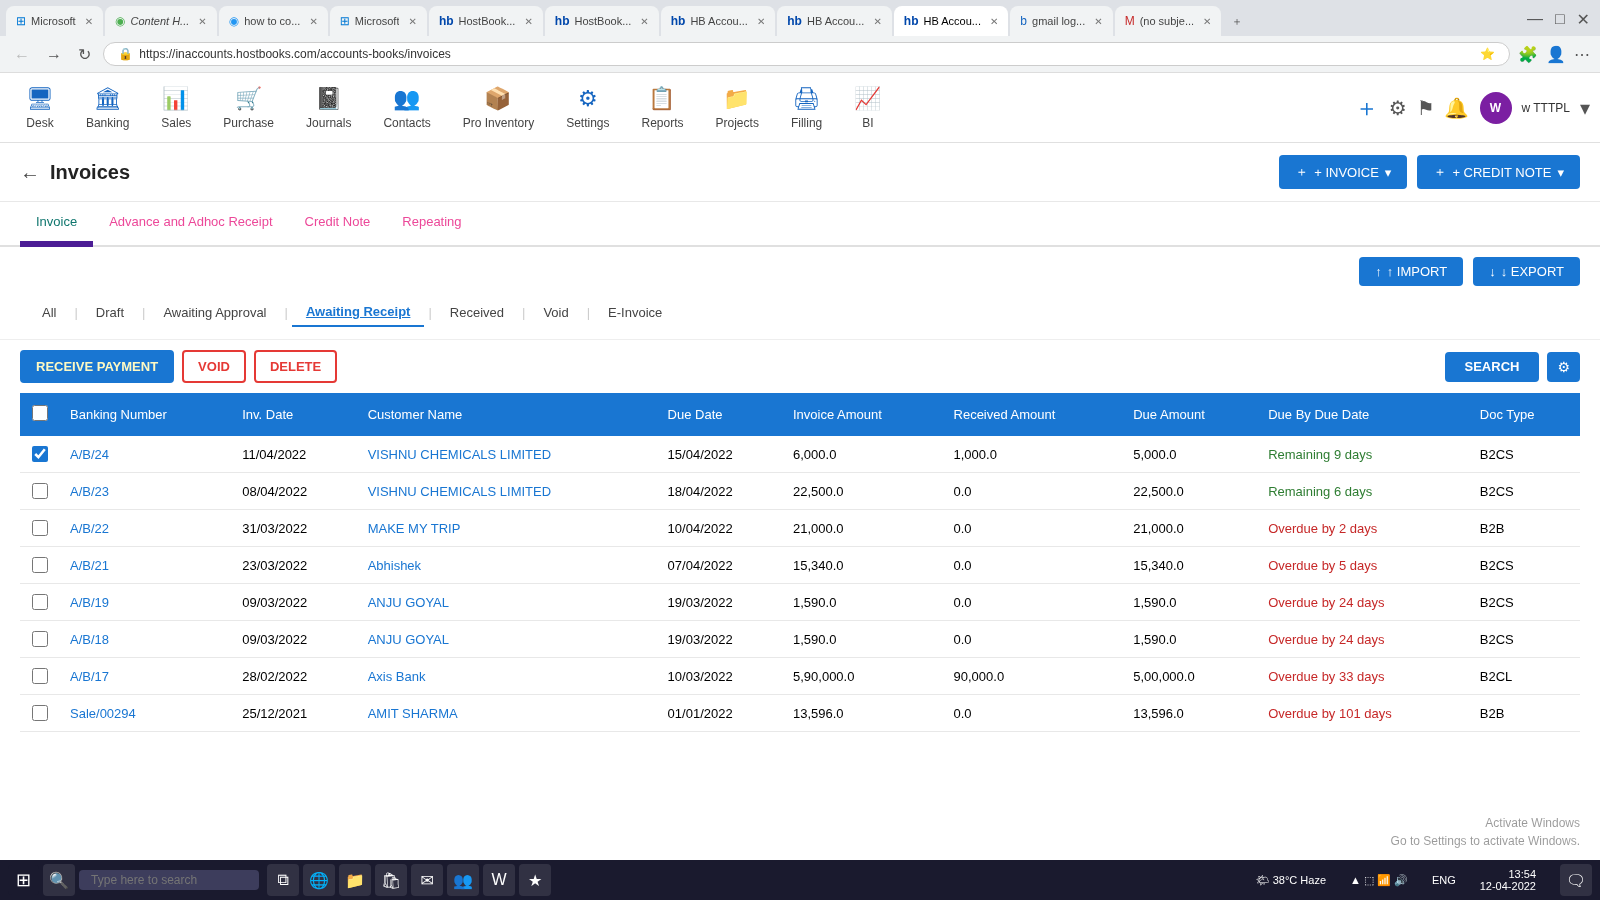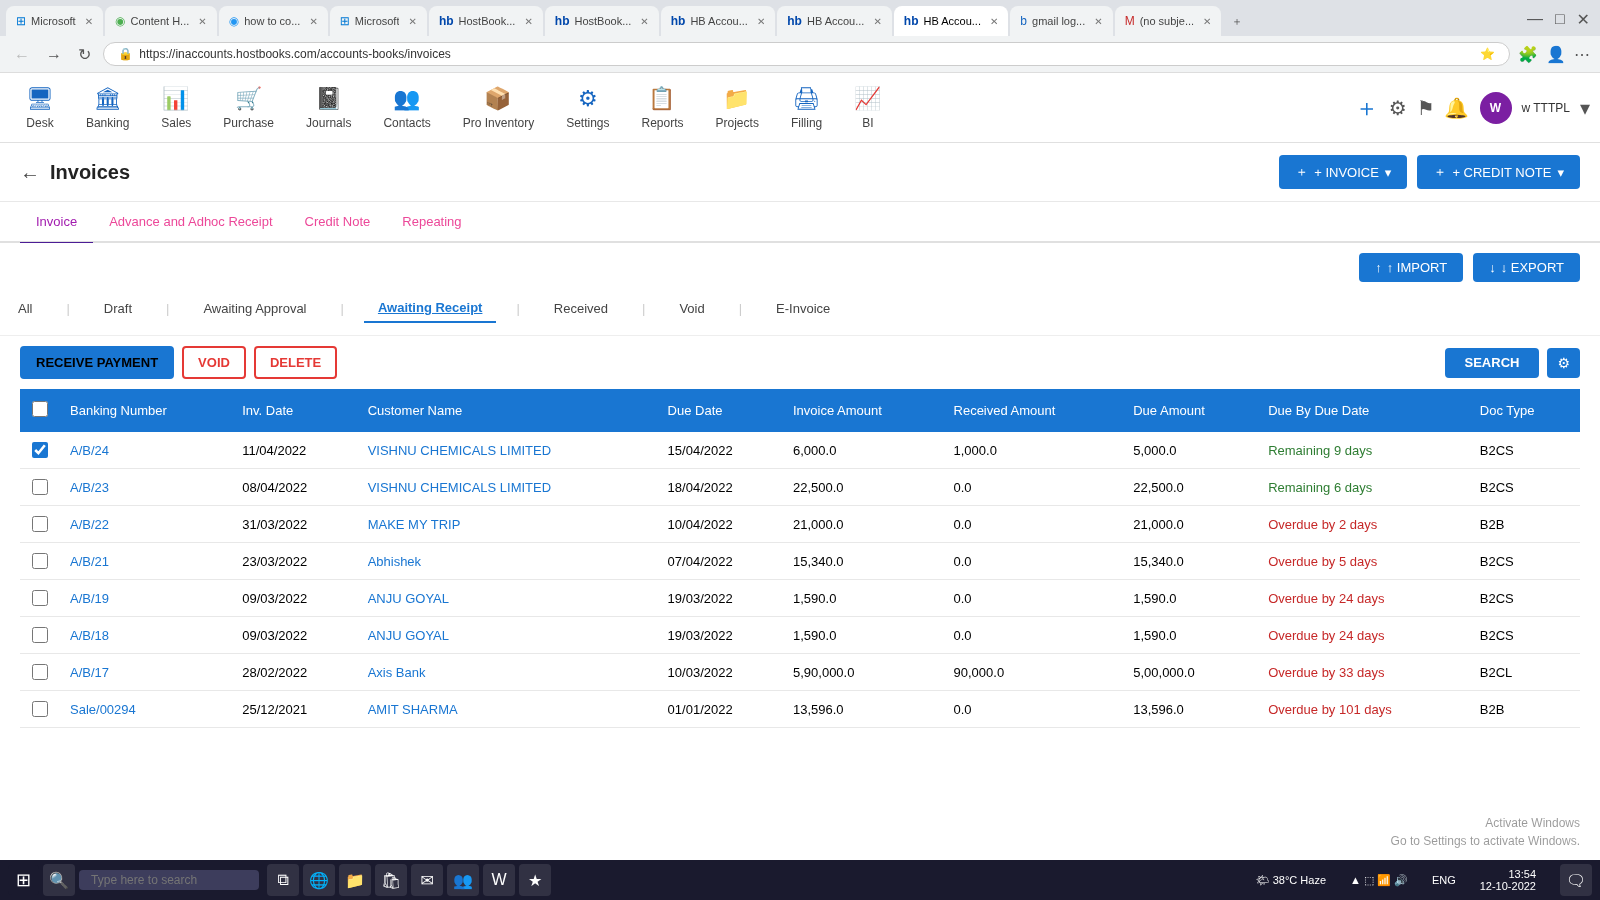--- a/index.html
+++ b/index.html
@@ -201,31 +201,31 @@
     }
     .tab-item {
       padding: 12px 16px;
       cursor: pointer;
       color: #ec4899;
       font-size: 13px;
       border-bottom: 2px solid transparent;
       margin-bottom: -2px;
     }
     .tab-item.active {
-      color: #a21caf;
-      border-bottom: 1px solid #4c1d95;
+      color: #0f766e;
+      border-bottom: 6px solid #4c1d95;
       font-weight: 500;
     }
 
     
     .filter-row {
       display: flex;
       align-items: center;
-      padding: 12px 4px;
-      gap: 20px;
+      padding: 12px 28px;
+      gap: 4px;
       background: #fff;
       border-bottom: 1px solid #eee;
     }
     .filter-tab {
       padding: 6px 14px;
       cursor: pointer;
       color: #444;
       font-size: 13px;
       border-radius: 4px;
       border: none;
@@ -247,21 +247,21 @@
       justify-content: space-between;
       padding: 10px 20px;
       background: #fff;
     }
     .action-left {
       display: flex;
       gap: 8px;
     }
     .btn-receive {
       background: #1976d2;
-      color: #000000;
+      color: #fef9c3;
       border: 2px solid #1976d2;
       padding: 7px 14px;
       border-radius: 4px;
       cursor: pointer;
       font-size: 13px;
       font-weight: 600;
     }
     .btn-outlined-danger {
       background: #fff;
       color: #e53935;
@@ -453,21 +453,21 @@
 
 <div class="browser-chrome">
   <div class="browser-tabs">
     <div class="browser-tab">
       <span style="color:#0078d4; font-size:12px;">⊞</span>
       <span style="overflow:hidden;text-overflow:ellipsis;max-width:90px;">Microsoft</span>
       <span class="tab-close">✕</span>
     </div>
     <div class="browser-tab">
       <span style="color:#4caf50; font-size:12px;">◉</span>
-      <span style="overflow:hidden;text-overflow:ellipsis;max-width:80px;">Content H...</span>
+      <span style="overflow:hidden;text-overflow:ellipsis;max-width:80px;font-style:italic;">Content H...</span>
       <span class="tab-close">✕</span>
     </div>
     <div class="browser-tab">
       <span style="color:#2196f3; font-size:12px;">◉</span>
       <span style="overflow:hidden;text-overflow:ellipsis;max-width:80px;">how to co...</span>
       <span class="tab-close">✕</span>
     </div>
     <div class="browser-tab">
       <span style="color:#0078d4; font-size:12px;">⊞</span>
       <span style="overflow:hidden;text-overflow:ellipsis;max-width:80px;">Microsoft</span>
@@ -867,17 +867,17 @@
   </div>
   <div class="taskbar-right">
     <span>
       <span>🌤</span>
       <span>38°C Haze</span>
     </span>
     <span>▲ ⬚ 📶 🔊</span>
     <span>ENG</span>
     <div class="taskbar-time">
       <div>13:54</div>
-      <div>12-10-2022</div>
+      <div>12-04-2022</div>
     </div>
     <button class="taskbar-app">🗨</button>
   </div>
 </div>
 
 </body></html>

